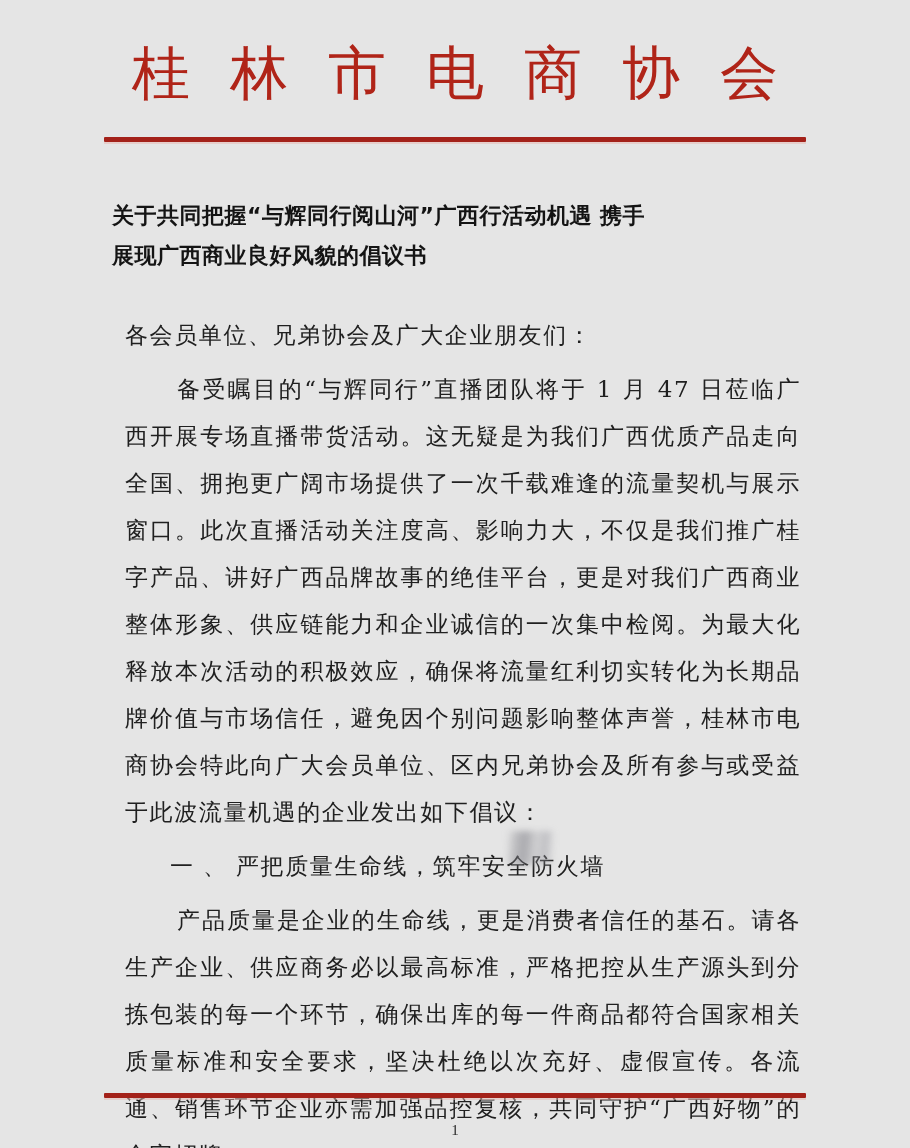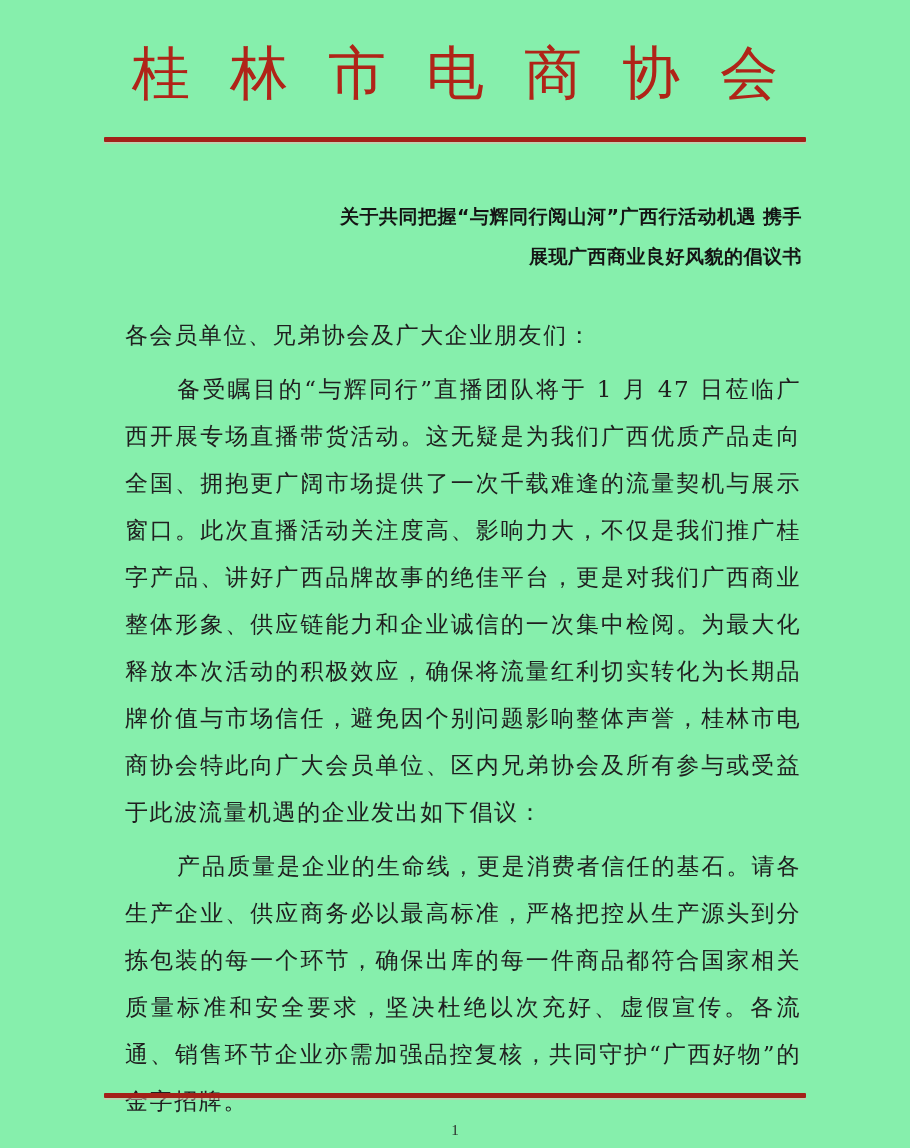--- a/index.html
+++ b/index.html
@@ -12,21 +12,21 @@
     height: 1148px;
     position: relative;
     overflow: hidden;
     font-family: "Liberation Serif", "DejaVu Serif", serif;
     color: #1a1a1a;
   }
 
   .page {
     position: absolute;
     inset: 0;
-    background: #86efac;
+    background: #e5e5e5;
   }
 
   
   .letterhead {
     position: absolute;
     left: 0;
     right: 0;
     top: 44px;
     text-align: center;
   }
@@ -61,24 +61,24 @@
     background: #e8b9b4;
     opacity: .55;
   }
 
   
   .doc-title {
     position: absolute;
     left: 112px;
     width: 690px;
     top: 196px;
-    text-align: right;
+    text-align: left;
     font-family: "DejaVu Sans", "Liberation Sans", sans-serif;
     font-weight: bold;
-    font-size: 19px;
+    font-size: 22px;
     line-height: 40px;
     letter-spacing: 0.5px;
     color: #141414;
   }
 
   
   .body-block {
     position: absolute;
     left: 118px;
     top: 305px;
@@ -177,20 +177,24 @@
     <div>关于共同把握“与辉同行阅山河”广西行活动机遇 携手</div>
     <div>展现广西商业良好风貌的倡议书</div>
   </div>
 
   <div class="body-block">
 
     <p class="para salutation">各会员单位、兄弟协会及广大企业朋友们：</p>
 
     <p class="para indent">备受瞩目的“与辉同行”直播团队将于 1 月 47 日莅临广西开展专场直播带货活动。这无疑是为我们广西优质产品走向全国、拥抱更广阔市场提供了一次千载难逢的流量契机与展示窗口。此次直播活动关注度高、影响力大，不仅是我们推广桂字产品、讲好广西品牌故事的绝佳平台，更是对我们广西商业整体形象、供应链能力和企业诚信的一次集中检阅。为最大化释放本次活动的积极效应，确保将流量红利切实转化为长期品牌价值与市场信任，避免因个别问题影响整体声誉，桂林市电商协会特此向广大会员单位、区内兄弟协会及所有参与或受益于此波流量机遇的企业发出如下倡议：</p>
 
+    <p class="section-heading">
+      <span class="num">一、</span><span>严把质量生命线，筑牢安全防火墙</span>
+      <span class="smudge"></span>
+    </p>
 
     <p class="para indent">产品质量是企业的生命线，更是消费者信任的基石。请各生产企业、供应商务必以最高标准，严格把控从生产源头到分拣包装的每一个环节，确保出库的每一件商品都符合国家相关质量标准和安全要求，坚决杜绝以次充好、虚假宣传。各流通、销售环节企业亦需加强品控复核，共同守护“广西好物”的金字招牌。</p>
 
   </div>
 
   <div class="footer-rule"></div>
 
   <div class="page-number">1</div>
 
 </div>

